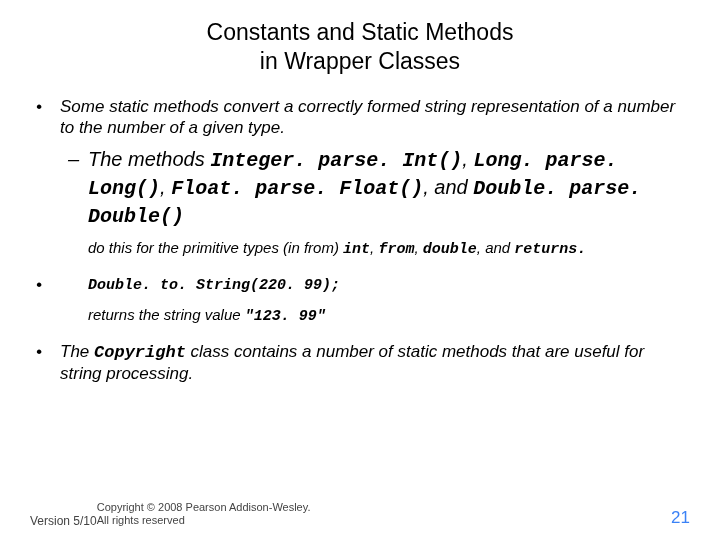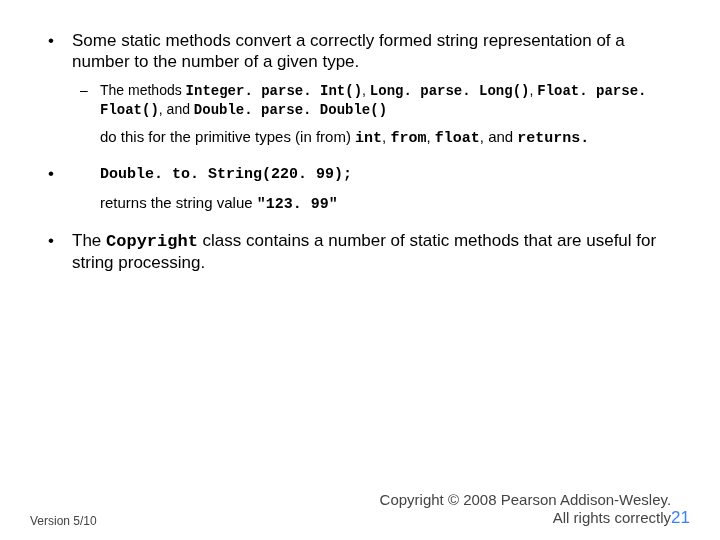--- a/index.html
+++ b/index.html
@@ -21,21 +21,22 @@
   }
   .title {
     text-align: center;
     font-size: 23px;
     line-height: 1.25;
     margin-bottom: 20px;
   }
   ul.top {
     list-style: none;
     padding: 0;
-    margin: 12px;
+    margin: 0;
+    font-style: italic;
   }
   ul.top > li {
     position: relative;
     padding-left: 30px;
     margin-bottom: 14px;
     font-size: 17px;
     line-height: 1.25;
   }
   ul.top > li::before {
     content: "•";
@@ -44,21 +45,21 @@
     top: 0;
   }
   ul.sub {
     list-style: none;
     padding: 0;
     margin: 8px 0 0 0;
   }
   ul.sub > li {
     position: relative;
     padding-left: 28px;
-    font-size: 14px;
+    font-size: 20px;
     line-height: 1.3;
   }
   ul.sub > li::before {
     content: "–";
     position: absolute;
     left: 8px;
     top: 0;
   }
   .indent-block {
     margin: 8px 0 0 28px;
@@ -74,47 +75,51 @@
     bottom: 12px;
     left: 30px;
     right: 30px;
     font-size: 12px;
     color: #444;
     display: flex;
     justify-content: space-between;
     align-items: flex-end;
   }
   .footer-center {
-    text-align: right;
+    text-align: left;
     flex: 1;
-    font-size: 15px;
+    font-size: 11px;
     line-height: 1.25;
   }
   .footer-right {
     font-size: 17px;
     color: #3b82f6;
   }
 </style>
 </head>
 <body>
 
 <div class="slide">
 
+  <div class="title">
+    <span>Constants and Static Methods</span><br>
+    <span>in Wrapper Classes</span>
+  </div>
 
   <ul class="top">
 
     <li>
       <span>Some static methods convert a correctly formed string representation of a number to the number of a given type.</span>
       <ul class="sub">
         <li>
           <span>The methods </span><span class="code">Integer. parse. Int()</span><span>, </span><span class="code">Long. parse. Long()</span><span>, </span><span class="code">Float. parse. Float()</span><span>, and </span><span class="code">Double. parse. Double()</span>
         </li>
       </ul>
       <div class="indent-block">
-        <span>do this for the primitive types (in from) </span><span class="code">int</span><span>, </span><span class="code">from</span><span>, </span><span class="code">float</span><span>, and </span><span class="code">returns.</span>
+        <span>do this for the primitive types (in from) </span><span class="code">int</span><span>, </span><span class="code">from</span><span>, </span><span class="code">double</span><span>, and </span><span class="code">returns.</span>
       </div>
     </li>
 
     <li>
       <div class="indent-block">
         <span class="code">Double. to. String(220. 99);</span>
       </div>
       <div class="indent-block" style="margin-left:28px;">
         <span>returns the string value </span><span class="code">"123. 99"</span>
       </div>
@@ -123,18 +128,18 @@
     <li>
       <span>The </span><span class="code">Copyright</span><span> class contains a number of static methods that are useful for string processing.</span>
     </li>
 
   </ul>
 
   <div class="footer">
     <div>Version 5/10</div>
     <div class="footer-center">
       <span>Copyright © 2008 Pearson Addison-Wesley.</span><br>
-      <span>All rights correctly</span>
+      <span>All rights reserved</span>
     </div>
     <div class="footer-right">21</div>
   </div>
 
 </div>
 
 </body></html>

